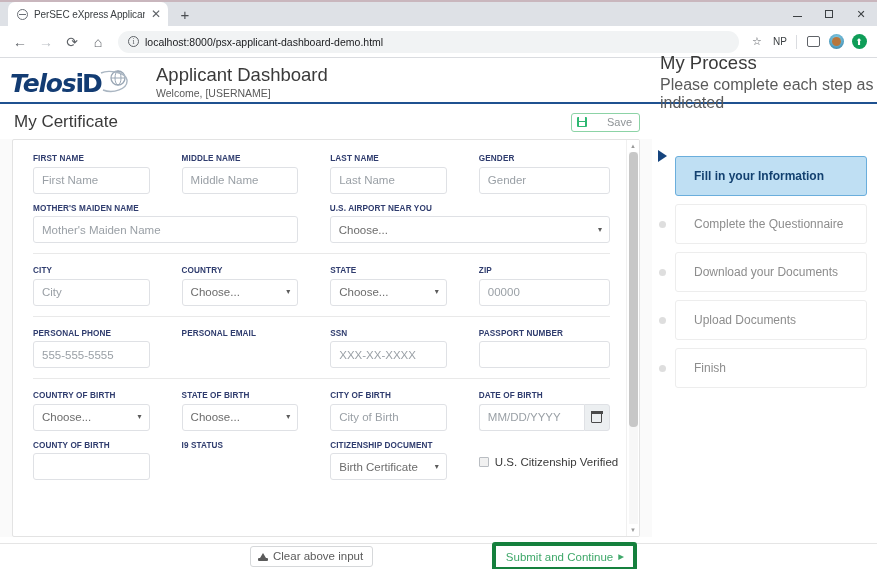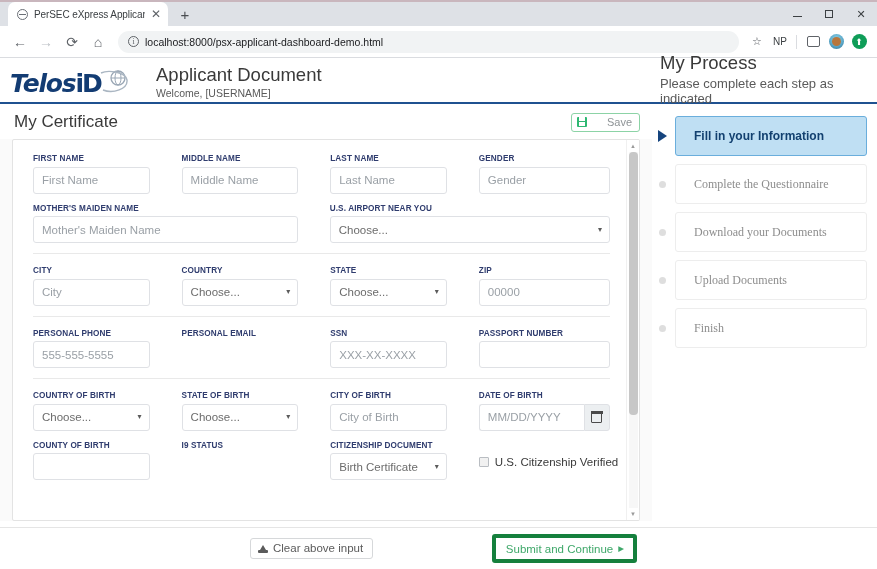--- a/index.html
+++ b/index.html
@@ -101,21 +101,21 @@
   .logo-globe {
     width: 30px; height: 26px; margin-left: -2px; position:relative;
   }
   .logo-globe svg { position:absolute; left:0; top:0; }
   .header-titles { padding-left: 4px; }
   .app-title { font-size: 18.5px; color: #3a3a3a; font-weight: normal; line-height: 22px; }
   .app-sub { font-size: 10.5px; color: #5a5a5a; margin-top: 1px; }
 
   .proc-head { position:absolute; left: 660px; top: 52px; width: 215px; }
   .proc-title { font-size: 18.5px; color: #3a3a3a; line-height:22px; }
-  .proc-sub { font-size: 13px; color:#5a5a5a; margin-top:2px; }
+  .proc-sub { font-size: 16px; color:#5a5a5a; margin-top:2px; }
 
   .hr-navy { height: 2px; background: #1f5190; width: 100%; }
 
   .body-area { flex:1; display:flex; min-height:0; background:#fafafa; }
 
   
   .left-col { width: 652px; display:flex; flex-direction:column; background:#fafafa; padding-left:0; min-height:0; }
   .sect-head {
     display:flex; align-items:center; justify-content:space-between;
     padding: 8px 12px 7px 14px; background:#fff;
@@ -172,21 +172,21 @@
   .chk-lbl { font-size:11.5px; color:#3a3a3a; white-space:nowrap; }
 
   .vscroll { width: 13px; background:#fff; border-left:1px solid #f0f0f0;
              display:flex; flex-direction:column; align-items:center; flex:none; padding: 2px 0;}
   .vs-arrow { font-size:6px; color:#9a9a9a; line-height:8px; cursor:pointer; }
   .vs-track { flex:1; width:9px; background:#f7f7f7; position:relative; margin:2px 0; }
   .vs-thumb { position:absolute; left:0; top:0; width:9px; height:74%;
               background:#c7c7c7; border-radius:4px; cursor:pointer; }
 
   .footer-bar {
-    height: 42px; background:#fff; border-top:1px solid #e5e5e5;
+    height: 26px; background:#fff; border-top:1px solid #e5e5e5;
     display:flex; align-items:center; justify-content:space-between;
     padding: 0 12px; margin-top:6px;
   }
   .clear-btn {
     border:1px solid #d6d8da; background:#fff; border-radius:3px;
     padding: 3px 9px 4px 7px; font-size:11.5px; color:#5b5b5b; cursor:pointer;
     display:flex; align-items:center; gap:5px; margin-left: 238px;
   }
   .eraser { width:10px; height:9px; position:relative; flex:none; }
   .eraser:before{content:"";position:absolute;left:0;bottom:0;width:10px;height:3px;background:#5b5b5b;border-radius:1px;}
@@ -203,23 +203,23 @@
     display:flex; align-items:center; gap:7px; margin-bottom: 8px;
   }
   .marker { width:12px; display:flex; align-items:center; justify-content:center; flex:none; }
   .tri { width:0;height:0;border-left:9px solid #15447e;border-top:6px solid transparent;border-bottom:6px solid transparent;}
   .dot { width:7px;height:7px;border-radius:50%;background:#dedede;}
   .step-box {
     flex:1; height: 40px; border-radius:3px; display:flex; align-items:center;
     padding-left: 18px; font-size: 12px;
   }
   .step-box.active {
-    background:#bfdff3; border:1px solid #6aaedc; color:#12406f; font-weight:bold;
-  }
-  .step-box.idle { background:#fff; border:1px solid #ededed; color:#8d8d8d;font-family:Liberation Serif, serif; }
+    background:#bfdff3; border:1px solid #6aaedc; color:#12406f; font-weight:bold;margin-top:40px;
+  }
+  .step-box.idle { background:#fff; border:1px solid #ededed; color:#8d8d8d; }
 </style>
 </head>
 <body>
 
 <div class="browser">
 
   <div class="titlebar">
     <div class="tabstrip">
       <div class="tab">
         <span class="tab-favicon"></span>
@@ -275,21 +275,21 @@
             <svg width="30" height="26" viewBox="0 0 30 26">
               <circle cx="19" cy="8" r="7" fill="none" stroke="#9aa7b5" stroke-width="1.3"></circle>
               <ellipse cx="19" cy="8" rx="3" ry="7" fill="none" stroke="#9aa7b5" stroke-width="1"></ellipse>
               <path d="M12 8 H26" stroke="#9aa7b5" stroke-width="1" fill="none"></path>
               <path d="M2 3 C8 0 26 1 28 10 C29 19 14 24 4 20" fill="none" stroke="#aab6c2" stroke-width="1.4"></path>
             </svg>
           </span>
         </div>
       </div>
       <div class="header-titles">
-        <div class="app-title">Applicant Document</div>
+        <div class="app-title">Applicant Dashboard</div>
         <div class="app-sub">Welcome, [USERNAME]</div>
       </div>
       <div class="proc-head">
         <div class="proc-title">My Process</div>
         <div class="proc-sub">Please complete each step as indicated</div>
       </div>
     </div>
 
     <div class="hr-navy"></div>
 

